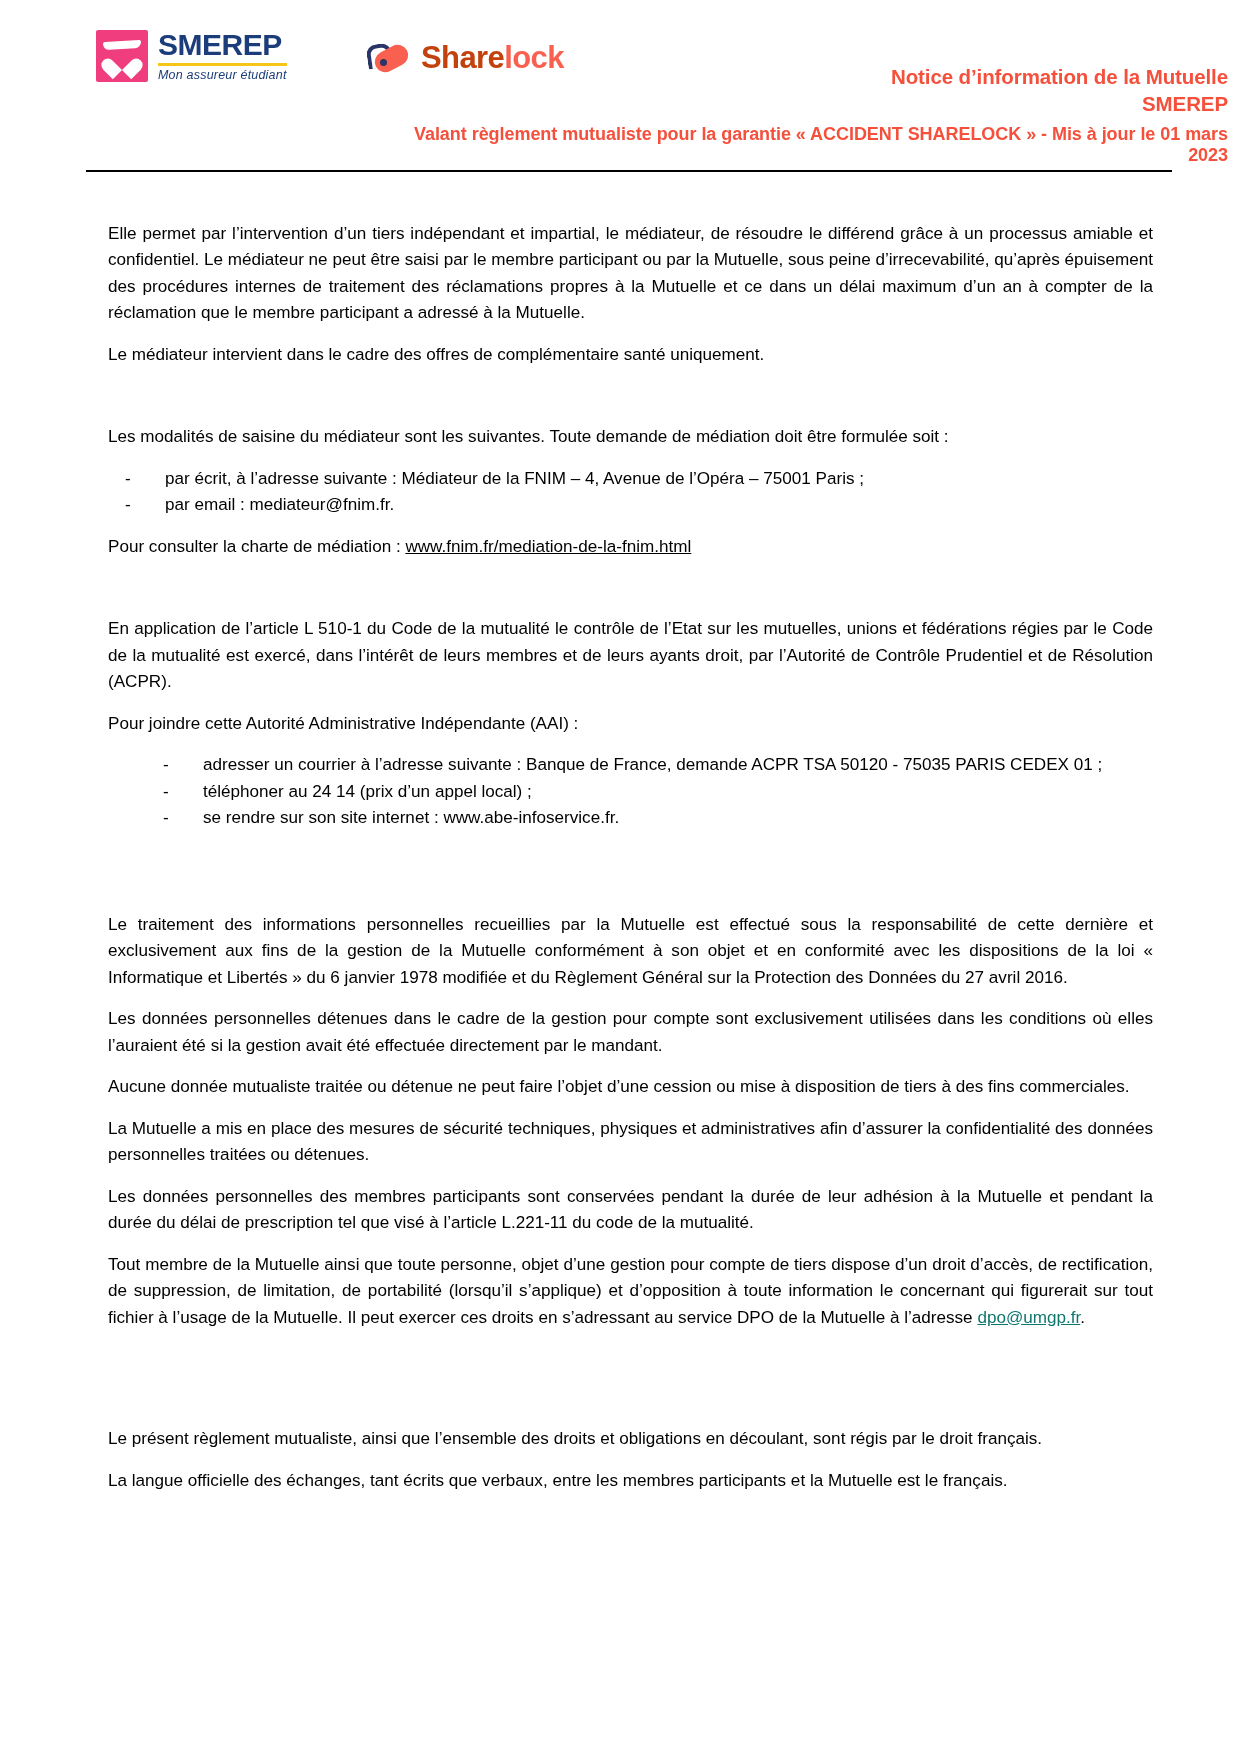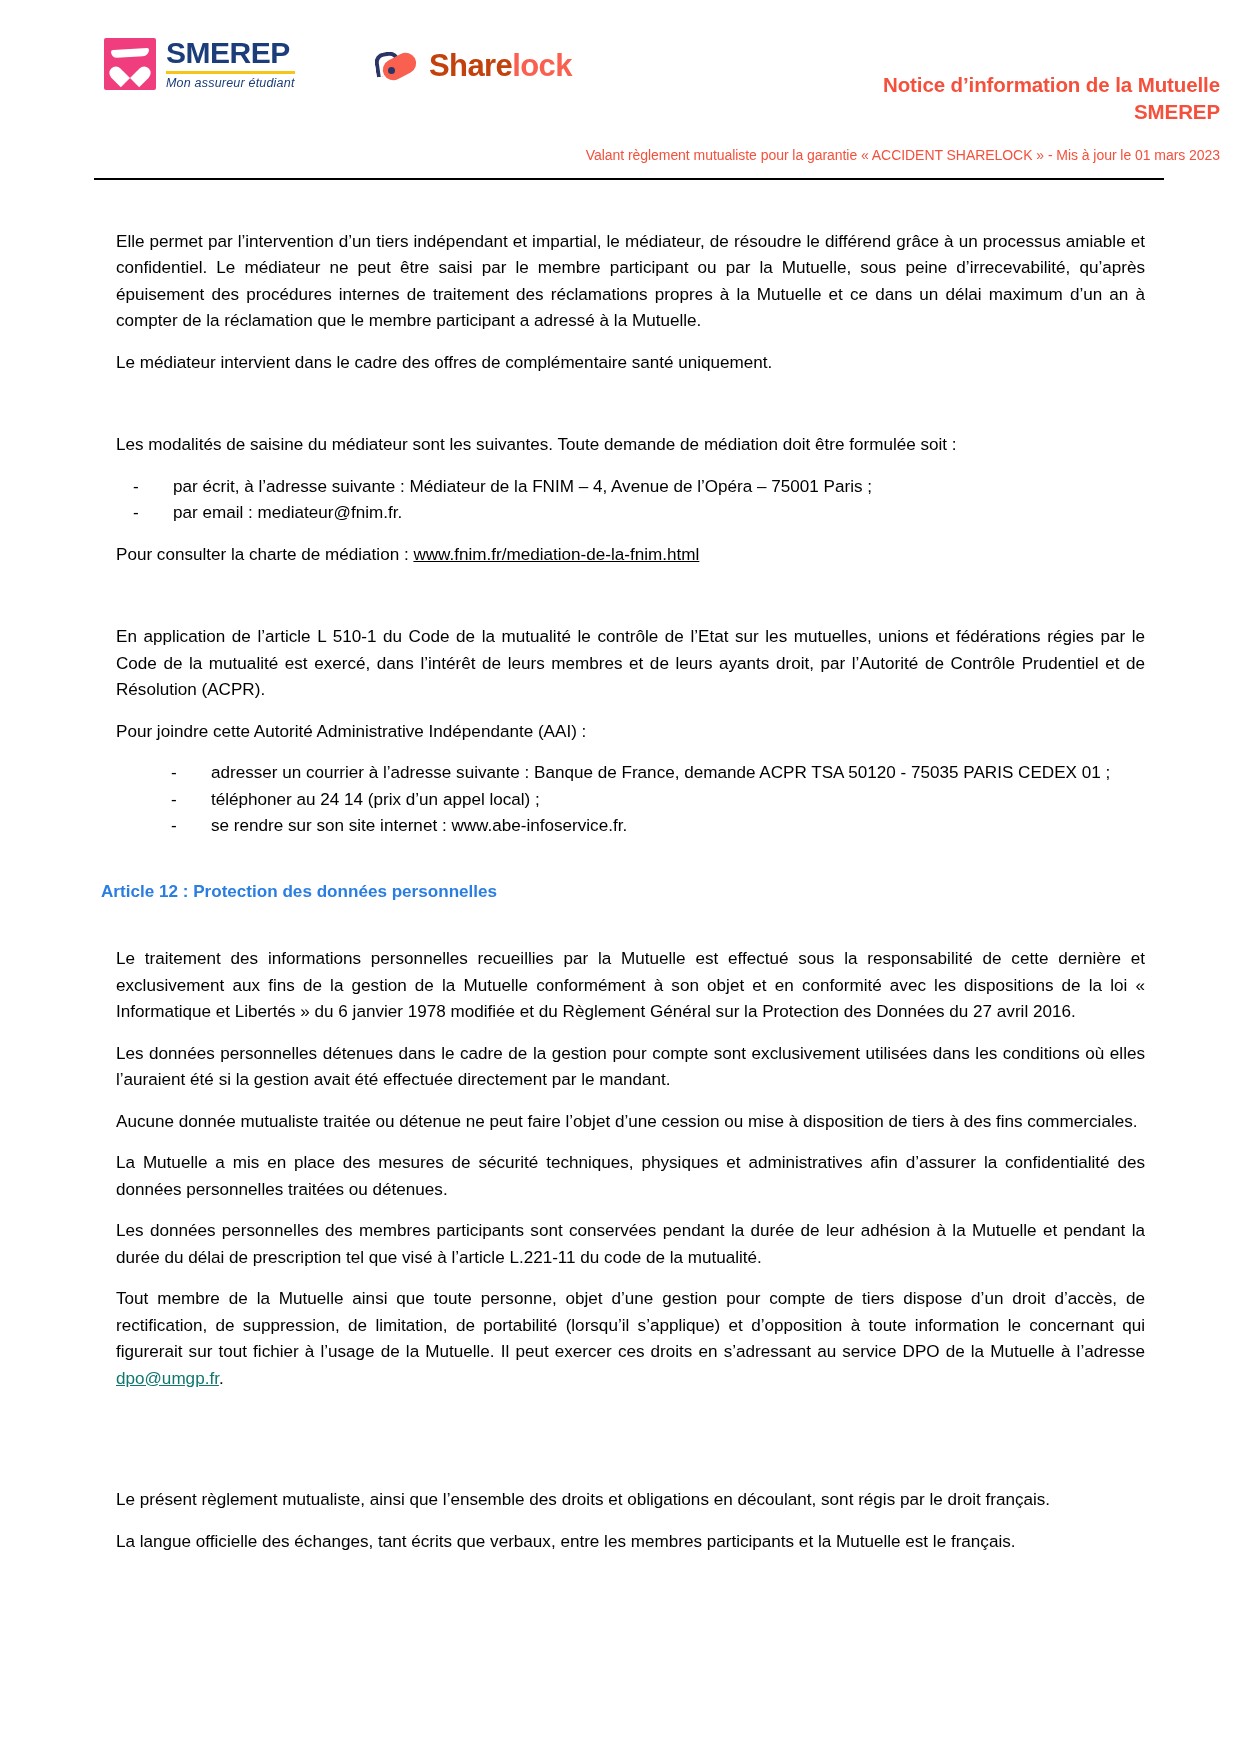--- a/index.html
+++ b/index.html
@@ -13,21 +13,21 @@
     font-family: "Liberation Sans", sans-serif;
     color: #000000;
     -webkit-font-smoothing: antialiased;
   }
 
   .page {
     position: relative;
     width: 1258px;
     min-height: 1756px;
     box-sizing: border-box;
-    padding: 16px;
+    padding: 8px;
     background: #ffffff;
   }
 
   
   .header {
     position: relative;
     height: 150px;
     padding: 0 22px 0 0;
   }
 
@@ -169,23 +169,23 @@
   }
   .doc-title {
     color: #f4503c;
     font-size: 20.5px;
     font-weight: bold;
     line-height: 1.3;
     letter-spacing: -0.1px;
   }
   .doc-subtitle {
     color: #f4503c;
-    font-size: 14px;
-    font-weight: normal;
-    margin-top: 22px;
+    font-size: 18px;
+    font-weight: bold;
+    margin-top: 7px;
     letter-spacing: -0.05px;
   }
 
   .header-rule {
     margin: 12px 78px 0 78px;
     border-top: 2px solid #000000;
   }
 
   
   .content {
@@ -325,21 +325,20 @@
       </li>
       <li>
         <span class="dash">-</span>
         <span>se rendre sur son site internet : www.abe-infoservice.fr.</span>
       </li>
     </ul>
 
     <div class="spacer"></div>
     <div class="spacer-sm"></div>
 
-    <p class="article-heading">Article 12 : Protection des données personnelles</p>
 
     <div class="spacer"></div>
 
     <p class="para">Le traitement des informations personnelles recueillies par la Mutuelle est effectué sous la responsabilité de cette dernière et exclusivement aux fins de la gestion de la Mutuelle conformément à son objet et en conformité avec les dispositions de la loi « Informatique et Libertés » du 6 janvier 1978 modifiée et du Règlement Général sur la Protection des Données du 27 avril 2016.</p>
     <p class="para">Les données personnelles détenues dans le cadre de la gestion pour compte sont exclusivement utilisées dans les conditions où elles l’auraient été si la gestion avait été effectuée directement par le mandant.</p>
     <p class="para">Aucune donnée mutualiste traitée ou détenue ne peut faire l’objet d’une cession ou mise à disposition de tiers à des fins commerciales.</p>
     <p class="para">La Mutuelle a mis en place des mesures de sécurité techniques, physiques et administratives afin d’assurer la confidentialité des données personnelles traitées ou détenues.</p>
     <p class="para">Les données personnelles des membres participants sont conservées pendant la durée de leur adhésion à la Mutuelle et pendant la durée du délai de prescription tel que visé à l’article L.221-11 du code de la mutualité.</p>
     <p class="para"><span>Tout membre de la Mutuelle ainsi que toute personne, objet d’une gestion pour compte de tiers dispose d’un droit d’accès, de rectification, de suppression, de limitation, de portabilité (lorsqu’il s’applique) et d’opposition à toute information le concernant qui figurerait sur tout fichier à l’usage de la Mutuelle. Il peut exercer ces droits en s’adressant au service DPO de la Mutuelle à l’adresse </span><a class="link-blue" href="#">dpo@umgp.fr</a><span>.</span></p>
 

